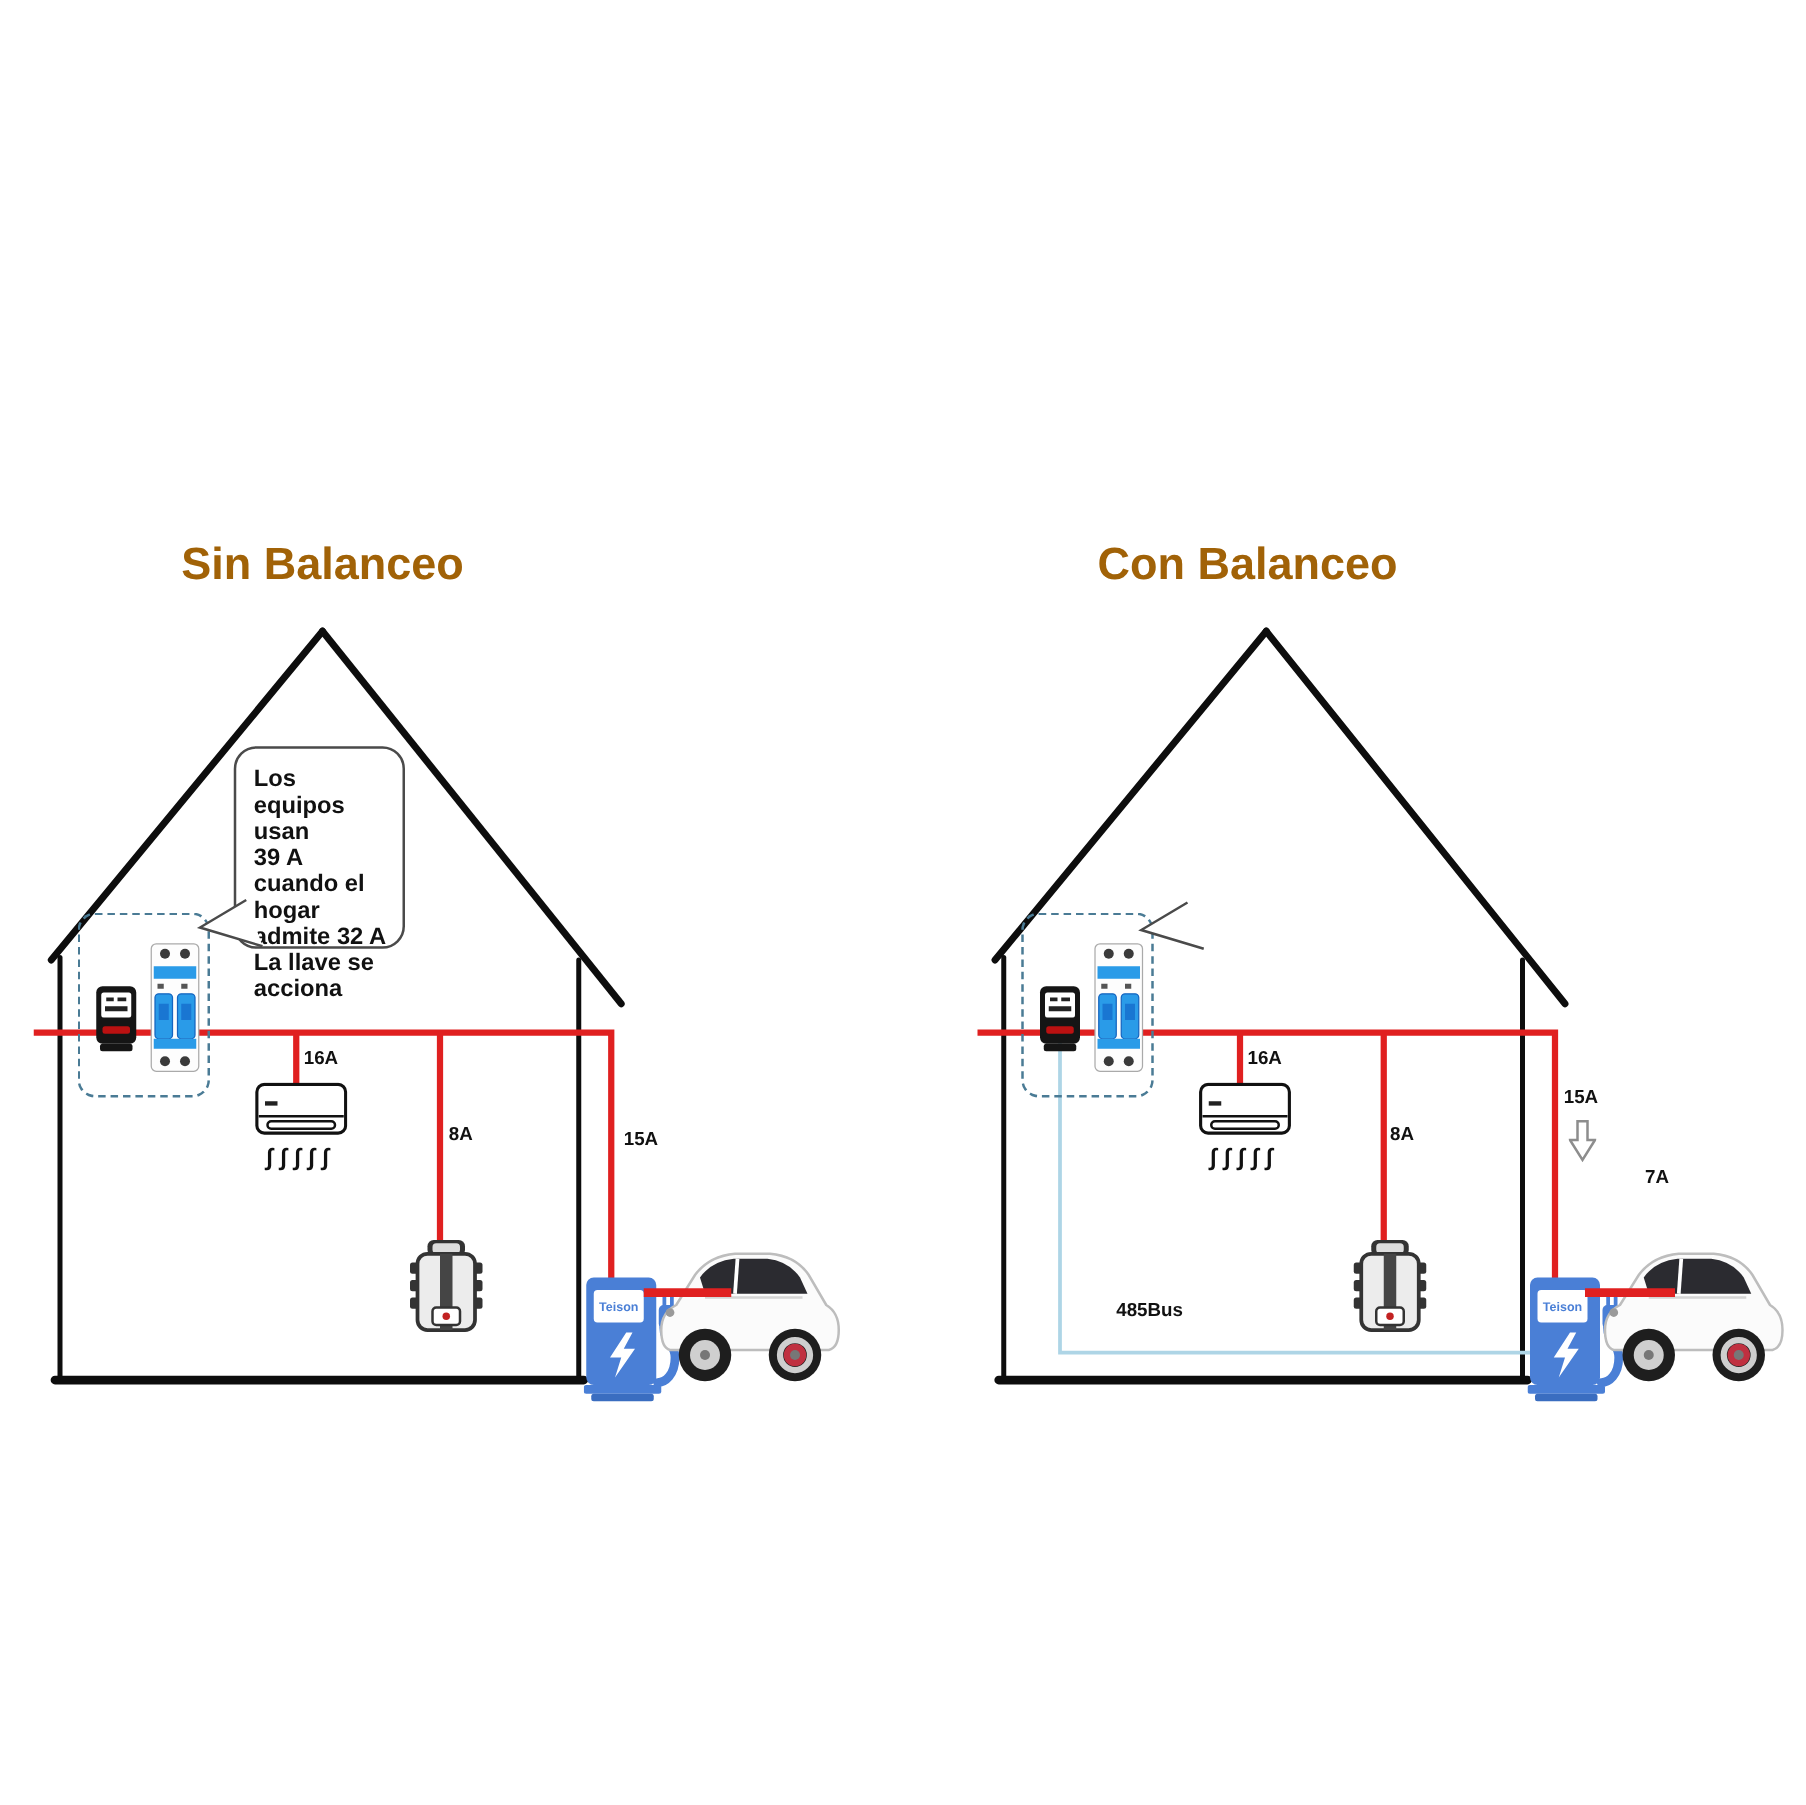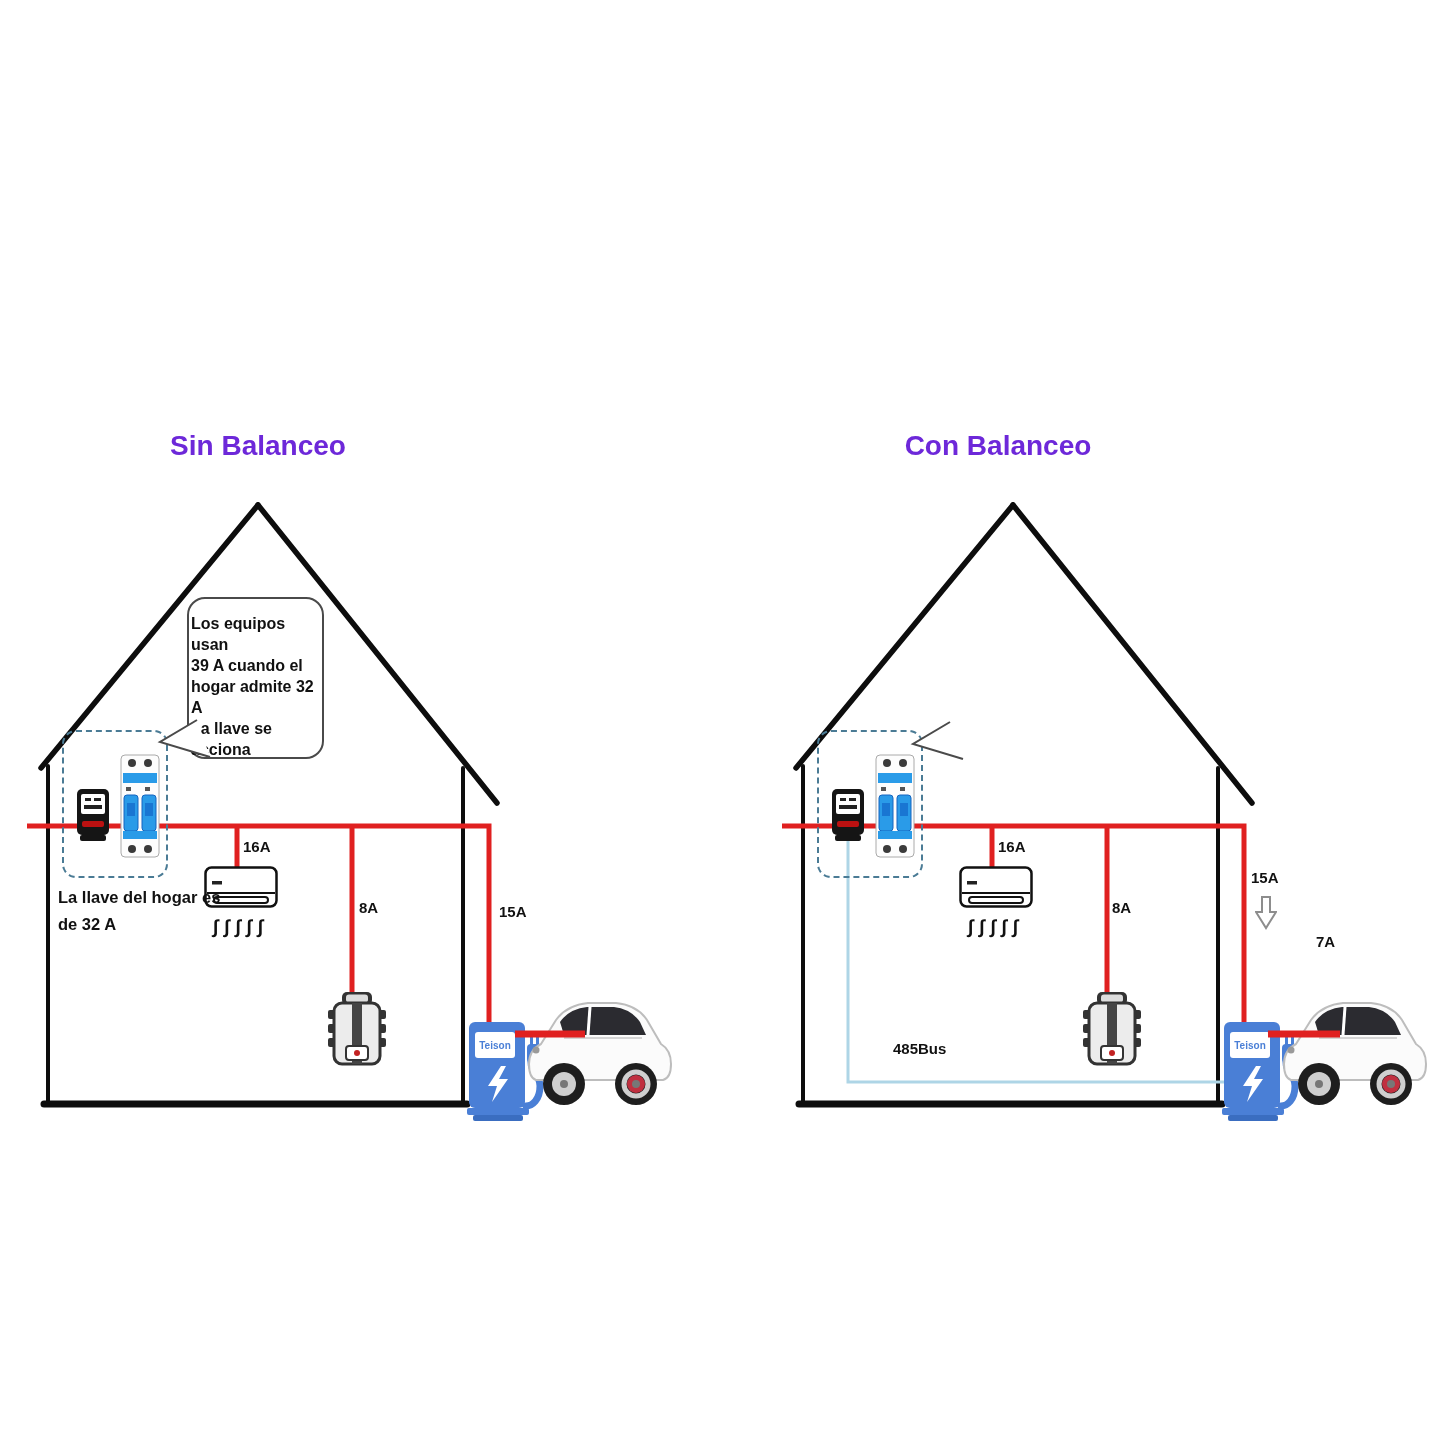--- a/index.html
+++ b/index.html
@@ -1,22 +1,22 @@
 <!DOCTYPE html>
 <html><head>
 <meta charset="utf-8">
 <style>
   html,body{margin:0;padding:0;background:#fff;}
   #canvas{position:relative;width:1445px;height:1444px;background:#fff;overflow:hidden;
           font-family:"Liberation Sans",sans-serif;color:#111;}
   .abs{position:absolute;}
   .title{font-size:50px;font-weight:bold;letter-spacing:-1px;text-align:center;color:#0a0a0a;}
-  .hdr{font-size:28px;font-weight:bold;text-align:center;width:300px;color:#6d28d9;}
+  .hdr{font-size:36px;font-weight:bold;text-align:center;width:300px;color:#a16207;}
   .bubble{background:#fff;border:2px solid #4a4a4a;border-radius:18px;
-          padding:14px 8px 8px 2px;font-size:16px;font-weight:bold;line-height:21px;
+          padding:14px 8px 8px 14px;font-size:19px;font-weight:bold;line-height:21px;
           box-sizing:border-box;z-index:5;}
   .tail{z-index:6;}
   .dashedbox{border:2px dashed #4a7b95;border-radius:14px;box-sizing:border-box;z-index:2;}
   .note{font-size:16.5px;font-weight:bold;line-height:27px;z-index:4;}
   .amp{font-size:15px;font-weight:bold;z-index:4;}
   .squig{font-size:19px;font-weight:bold;letter-spacing:6px;text-align:center;width:74px;color:#111;z-index:4;}
   .icon{z-index:3;}
   svg{display:block;}
   .bgsvg{position:absolute;left:0;top:0;z-index:0;}
   .ovsvg{position:absolute;left:0;top:0;z-index:7;pointer-events:none;}
@@ -96,24 +96,20 @@
       <rect x="26" y="34" width="5" height="4" fill="#555"></rect>
     <rect x="5" y="42" width="14" height="36" rx="3" fill="#2a9be8" stroke="#1565c0"></rect>
     <rect x="23" y="42" width="14" height="36" rx="3" fill="#2a9be8" stroke="#1565c0"></rect>
     <rect x="8" y="50" width="8" height="13" fill="#1976d2"></rect>
       <rect x="26" y="50" width="8" height="13" fill="#1976d2"></rect>
     <rect x="4" y="78" width="34" height="8" fill="#2a9be8"></rect>
     <circle cx="13" cy="96" r="4" fill="#3a3a3a"></circle>
       <circle cx="29" cy="96" r="4" fill="#3a3a3a"></circle>
   </svg>
 
-  <div class="abs note" style="left:58px;top:884px;width:200px;">
-    <div>La llave del hogar es</div>
-    <div>de 32 A</div>
-  </div>
 
   <svg class="abs icon" style="left:204px;top:866px;" width="74" height="48" viewBox="0 0 74 48">
     <rect x="1.5" y="1.5" width="71" height="39" rx="6" fill="#fff" stroke="#111" stroke-width="2.5"></rect>
     <rect x="8" y="15" width="10" height="3.5" fill="#222"></rect>
     <line x1="3" y1="27" x2="71" y2="27" stroke="#111" stroke-width="2"></line>
     <rect x="10" y="31" width="54" height="6" rx="3" fill="#fff" stroke="#111" stroke-width="2"></rect>
   </svg>
   <div class="abs squig" style="left:204px;top:916px;">∫∫∫∫∫</div>
   <div class="abs amp" style="left:243px;top:838px;">16A</div>
 

